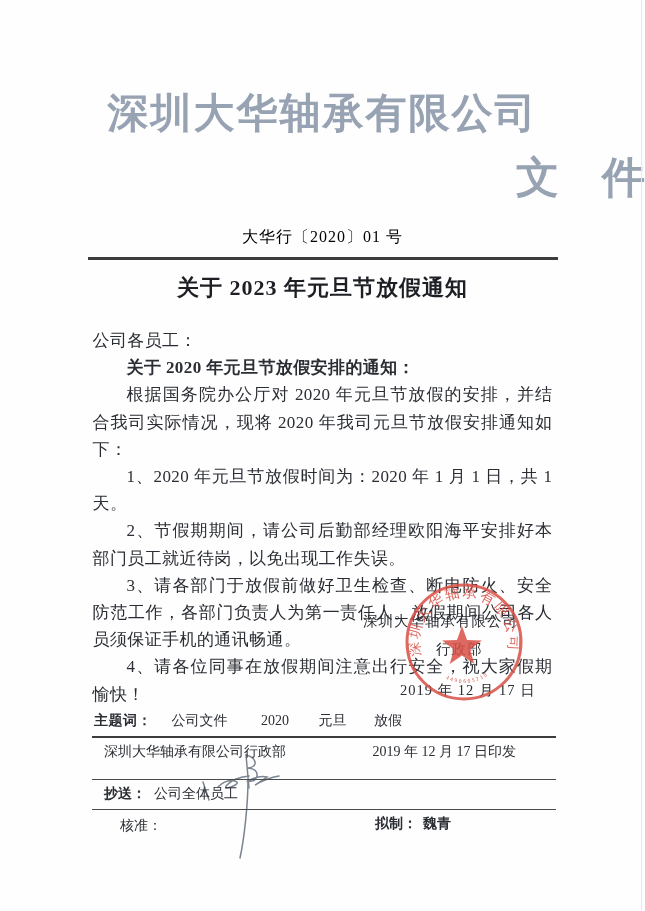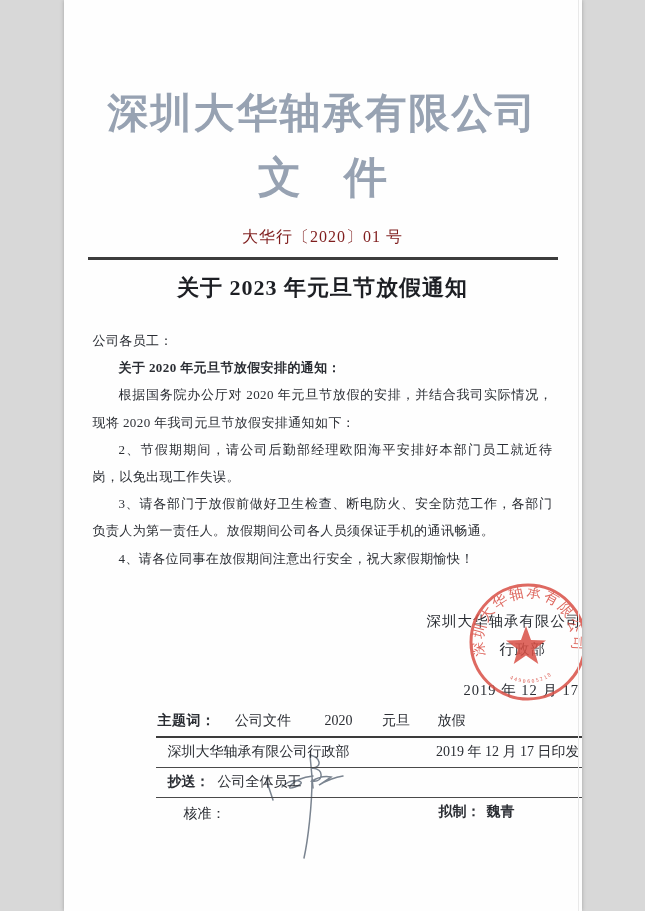--- a/index.html
+++ b/index.html
@@ -1,62 +1,62 @@
 <!DOCTYPE html>
 <html lang="zh"><head>
 <meta charset="utf-8">
 <style>
   html,body { margin:0; padding:0; background:#d8d8d8; }
   .page {
     position:relative;
-    width:518px; height:911px;
+    width:645px; height:911px;
     margin:0 auto;
     background:#fefefe;
     font-family:"Liberation Serif","DejaVu Serif",serif;
     color:#2b2b2b;
     overflow:hidden;
     box-shadow:0 0 4px rgba(0,0,0,.25);
   }
   .page::after { 
     content:""; position:absolute; top:0; right:3px; width:1px; height:100%;
     background:#e9e9e9;
   }
   .company-name {
     padding-top:86px;
     text-align:center;
     font-size:41px; font-weight:700;
     letter-spacing:2px;
     color:#97a2b2;
   }
   .doc-type {
     margin-top:8px;
-    text-align:center;
+    text-align:right;
     font-size:43px; font-weight:700;
     color:#97a2b2;
   }
   .doc-number {
     margin-top:20px;
     text-align:center;
-    font-size:16px; color:#7f1d1d;
+    font-size:16px; color:#000000;
     letter-spacing:1px;
   }
   .rule {
     width:470px; margin:9px auto 0;
     border-top:3px solid #3c3c3c;
   }
   .doc-title {
     margin:13px 0 0;
     text-align:center;
     font-size:22px; font-weight:700;
     color:#1d1f24;
     letter-spacing:1px;
   }
   .body-text {
     width:460px; margin:24px auto 0;
-    font-size:13px; line-height:27.2px;
+    font-size:17px; line-height:27.2px;
     text-align:justify;
     letter-spacing:.4px;
     color:#2a2d33;
   }
   .body-text p { margin:0; }
   .indent { text-indent:2em; }
   .subject { font-weight:700; }
 
   .signature { position:absolute; font-size:14.5px; color:#2a2d33; letter-spacing:1px; white-space:nowrap; }
   .sig-company { left:363px; top:612px; }
@@ -76,21 +76,21 @@
     padding:2px 0 6px 2px;
     border-bottom:2px solid #3c3c3c;
   }
   .kw-label { font-weight:700; letter-spacing:.5px; }
   .kw-0 { margin-left:16px; }
   .kw-1 { margin-left:30px; }
   .kw-2 { margin-left:26px; }
   .kw-3 { margin-left:24px; }
   .f-row2 {
     display:flex; align-items:baseline;
-    padding:5px 0 6px 12px;
+    padding:5px 0 18px 12px;
     border-bottom:1.5px solid #4a4a4a;
   }
   .print-date { margin-left:auto; margin-right:40px; }
   .f-row3 {
     padding:5px 0 6px 12px;
     border-bottom:1.5px solid #4a4a4a;
   }
   .cc-label { font-weight:600; }
   .cc-value { margin-left:8px; }
   .f-row4 { position:relative; padding:7px 0 0 28px; }
@@ -106,20 +106,21 @@
   <div class="doc-type">文　件</div>
   <div class="doc-number">大华行〔2020〕01 号</div>
   <div class="rule"></div>
 
   <h1 class="doc-title">关于 2023 年元旦节放假通知</h1>
 
   <div class="body-text">
     <p>公司各员工：</p>
     <p class="indent subject">关于 2020 年元旦节放假安排的通知：</p>
     <p class="indent">根据国务院办公厅对 2020 年元旦节放假的安排，并结合我司实际情况，现将 2020 年我司元旦节放假安排通知如下：</p>
+    <p class="indent">1、2020 年元旦节放假时间为：2020 年 1 月 1 日，共 1 天。</p>
     <p class="indent">2、节假期期间，请公司后勤部经理欧阳海平安排好本部门员工就近待岗，以免出现工作失误。</p>
     <p class="indent">3、请各部门于放假前做好卫生检查、断电防火、安全防范工作，各部门负责人为第一责任人。放假期间公司各人员须保证手机的通讯畅通。</p>
     <p class="indent">4、请各位同事在放假期间注意出行安全，祝大家假期愉快！</p>
   </div>
 
   <div class="signature sig-company">深圳大华轴承有限公司</div>
   <div class="signature sig-dept">行政部</div>
   <div class="signature sig-date">2019 年 12 月 17 日</div>
 
   <svg class="stamp" viewBox="0 0 122 122" xmlns="http://www.w3.org/2000/svg" aria-hidden="true">

